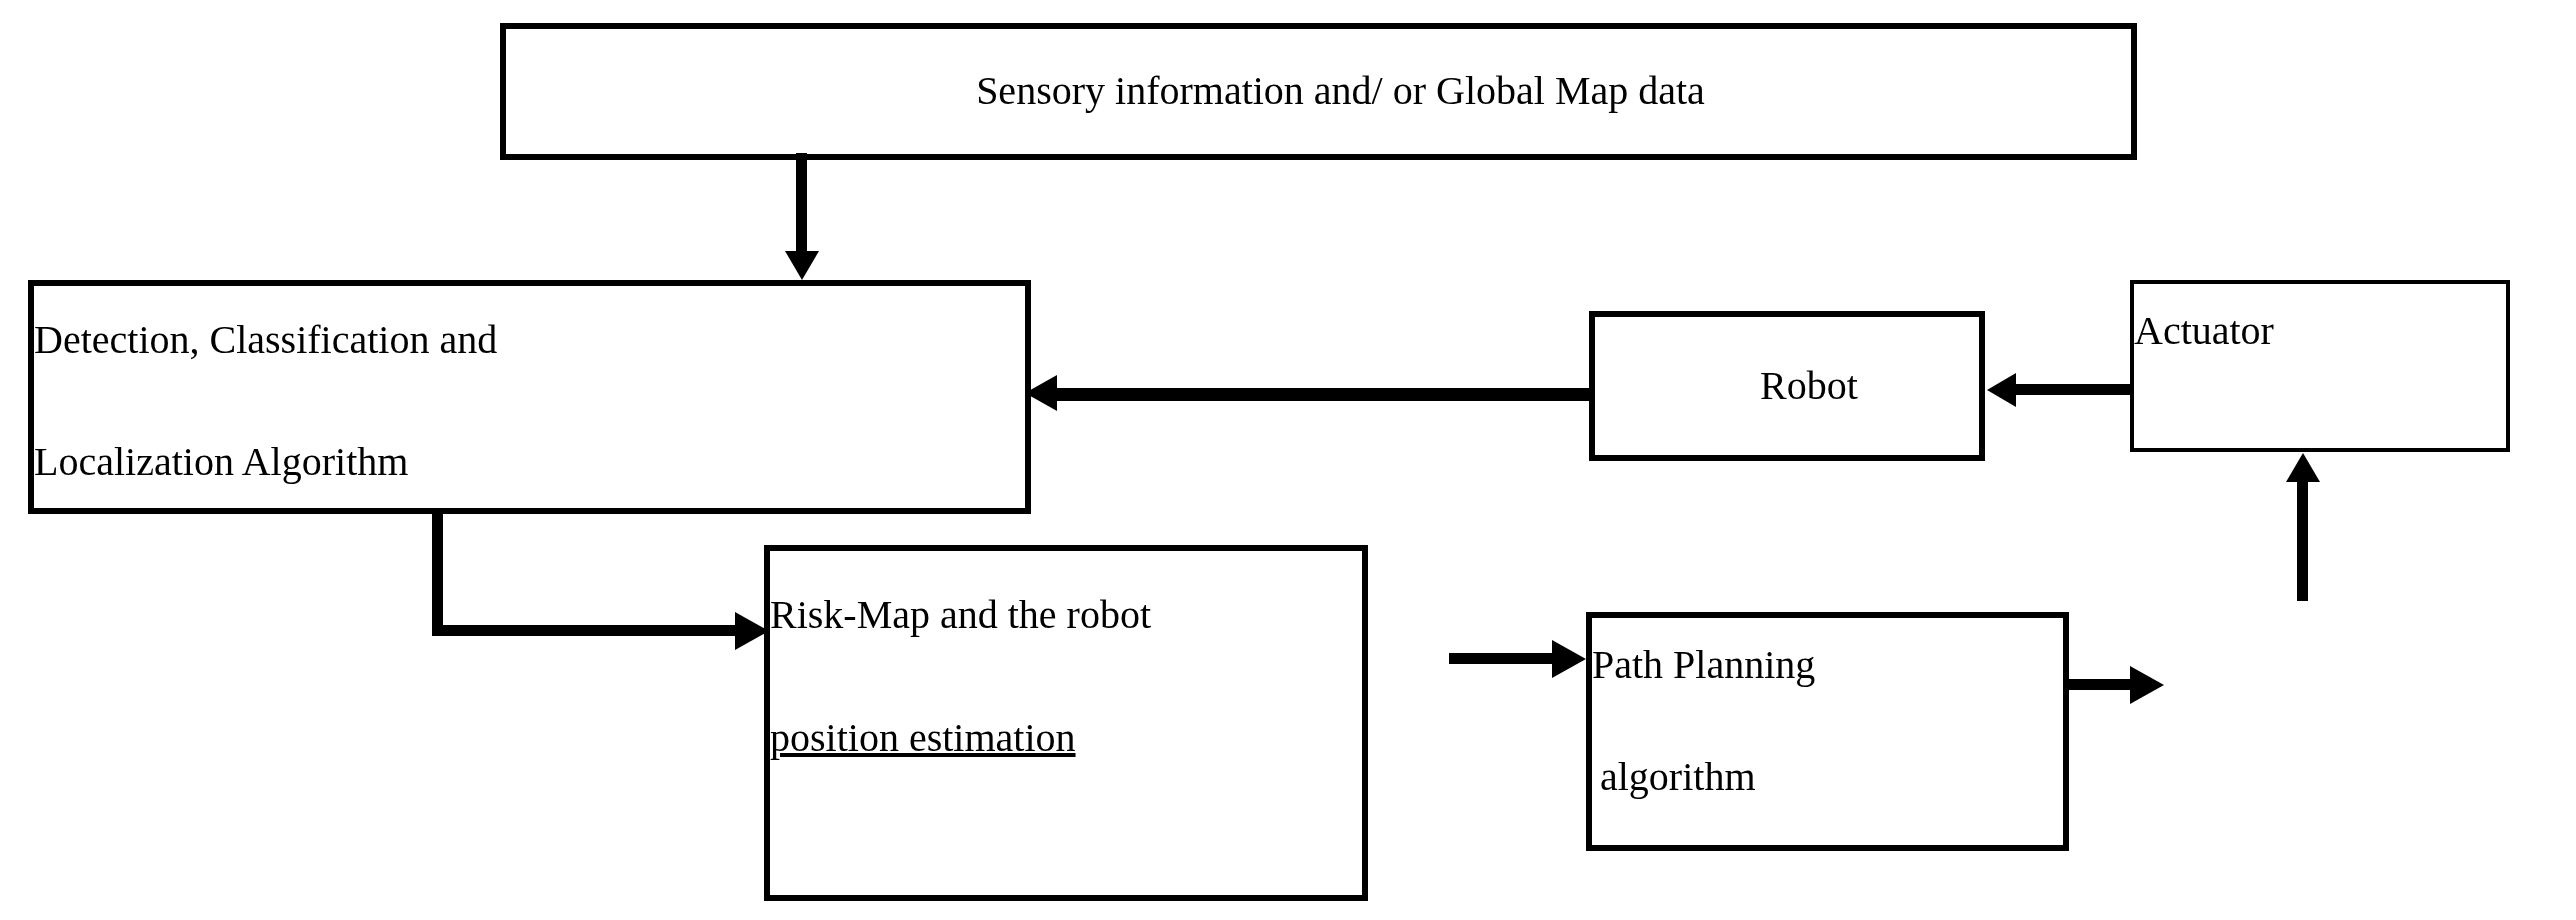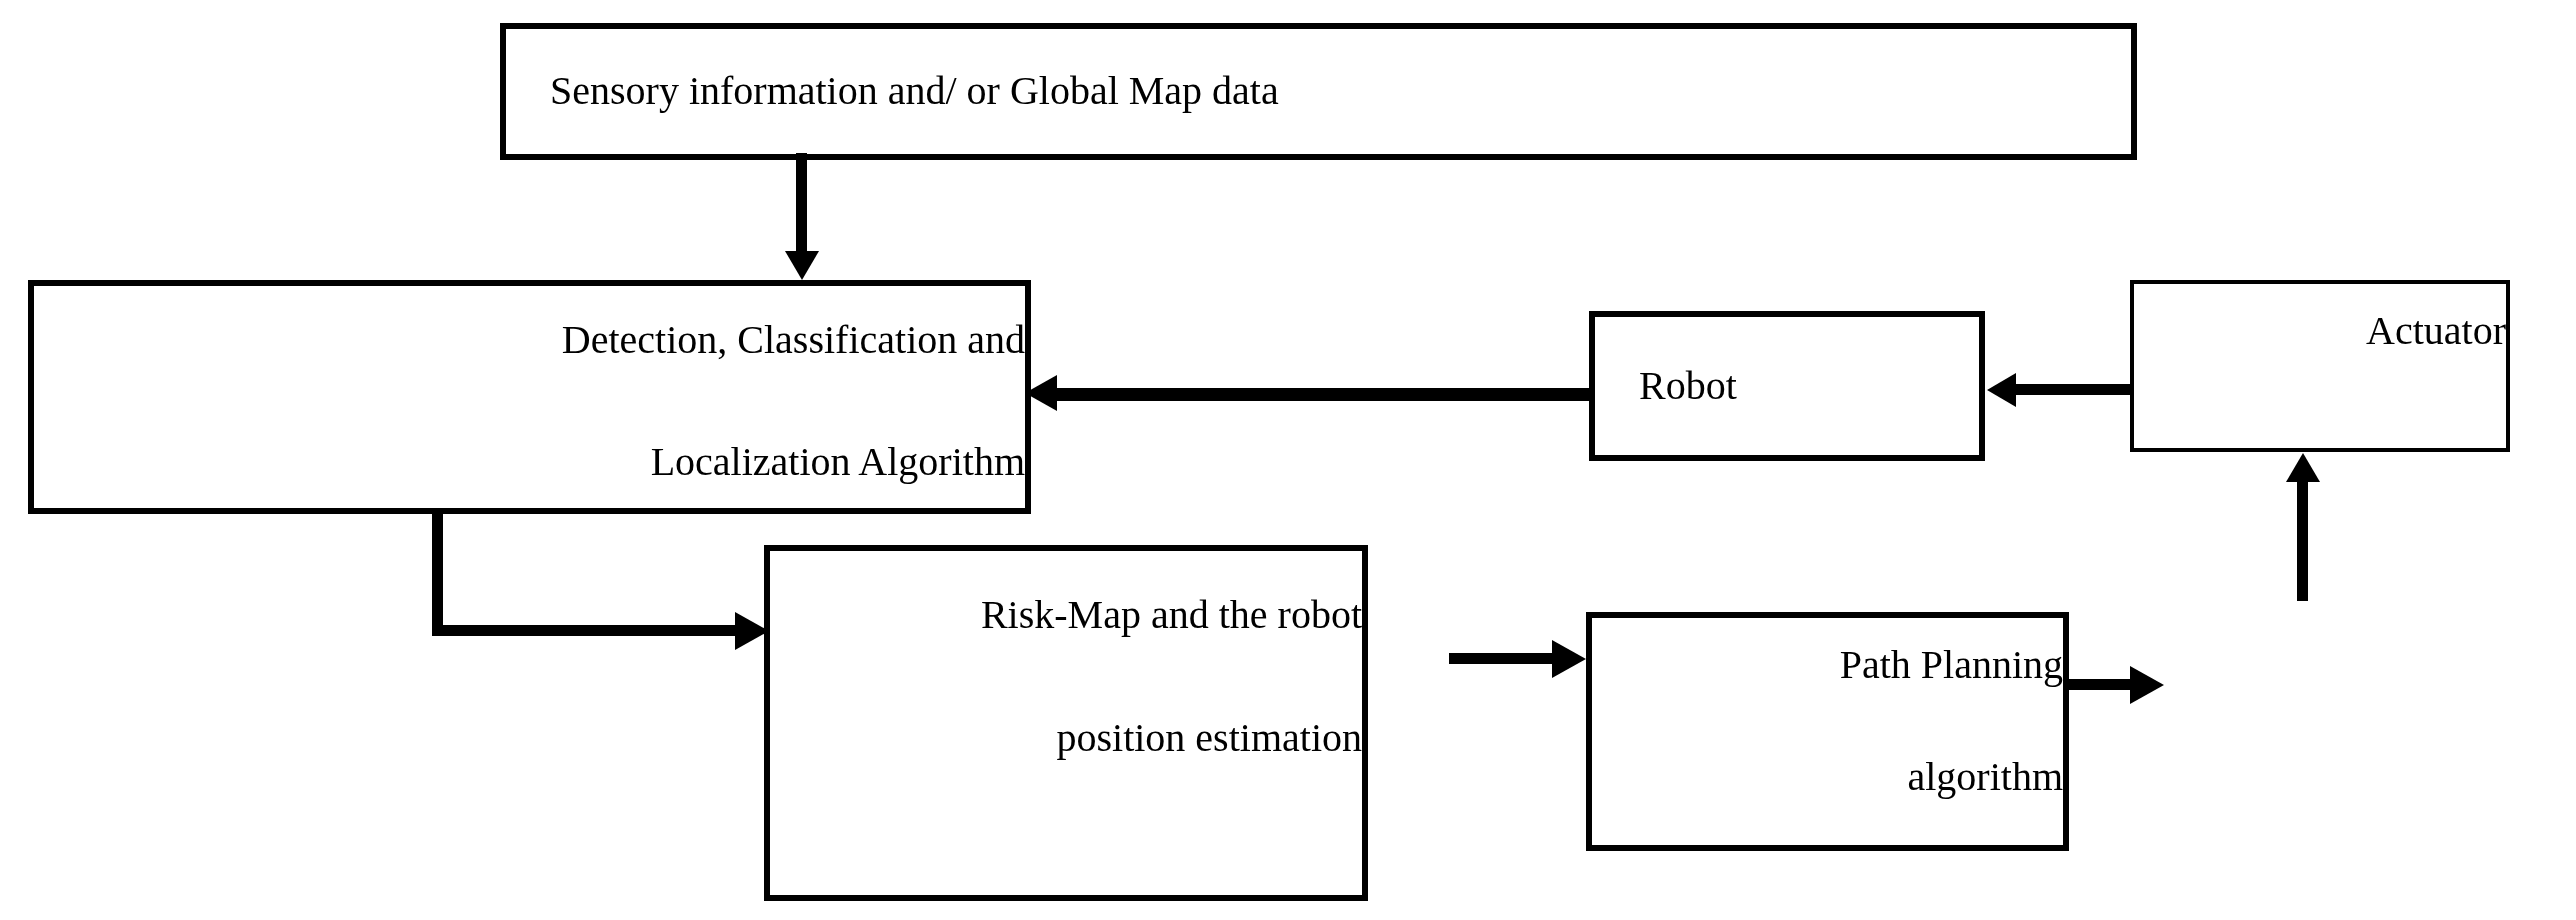--- a/index.html
+++ b/index.html
@@ -17,36 +17,36 @@
   }
   .box{
     position:absolute;
     box-sizing:border-box;
     border:6.4px solid var(--ink);
     background:var(--paper);
     font-size:40px;
     line-height:1;
     text-align:center;
   }
-  .box .line{display:block;position:absolute;left:0;right:0;text-align:right;white-space:nowrap;}
+  .box .line{display:block;position:absolute;left:0;right:0;text-align:left;white-space:nowrap;}
   
-  .center-flex{display:flex;align-items:center;justify-content:flex-start;padding-left:44px;}
+  .center-flex{display:flex;align-items:center;justify-content:center;padding-left:44px;}
 
   
   #box-sensory   {left:500px;  top:22.6px;  width:1637px; height:137px;}
   #box-detection {left:28px;   top:280px; width:1003px; height:234px;}
   #box-robot     {left:1589px; top:311px; width:396px;  height:150px;}
   #box-actuator  {left:2130px; top:280px; width:380px;  height:172px; border-width:4px;}
   #box-riskmap   {left:764px;  top:545px; width:604px;  height:356px;}
   #box-path      {left:1586px; top:612px; width:483px;  height:239px;}
   #box-tracking  {left:2164px; top:599px; width:380px;  height:251px;}
 
   
   #box-detection .l0{top:34px;}  #box-detection .l1{top:156px;}
-  #box-riskmap   .l0{top:44px;}  #box-riskmap   .l1{top:167px;}
+  #box-riskmap   .l0{top:44px;}  #box-riskmap   .l1{top:167px;text-decoration:underline;}
   #box-path      .l0{top:26.6px;}  #box-path      .l1{top:139px;margin-left:8px;}
   #box-tracking  .l0{top:37px;}  #box-tracking  .l1{top:152px;}
   #box-actuator  .l0{top:27px;}
 
   
   .shaft{position:absolute;background:var(--ink);}
   .head{position:absolute;width:0;height:0;}
   .head-left {border-top:18.5px solid transparent;border-bottom:18.5px solid transparent;border-right:32px solid var(--ink);}
   .head-right{border-top:19.3px solid transparent;border-bottom:19.3px solid transparent;border-left:34px solid var(--ink);}
   .head-down {border-left:17px solid transparent;border-right:17px solid transparent;border-top:29px solid var(--ink);}

